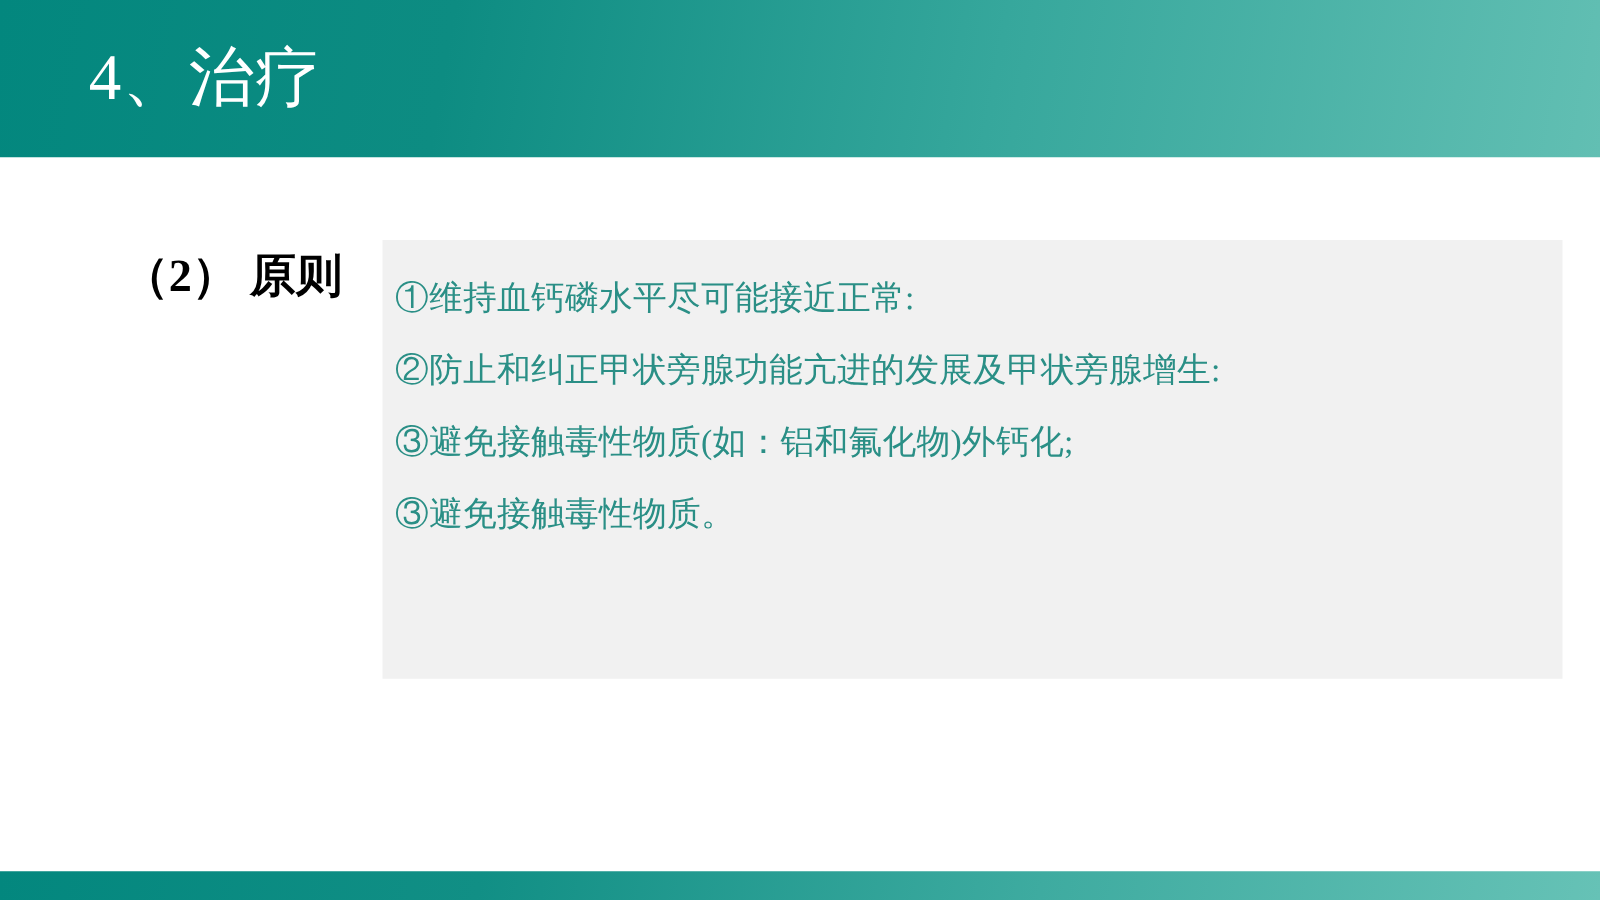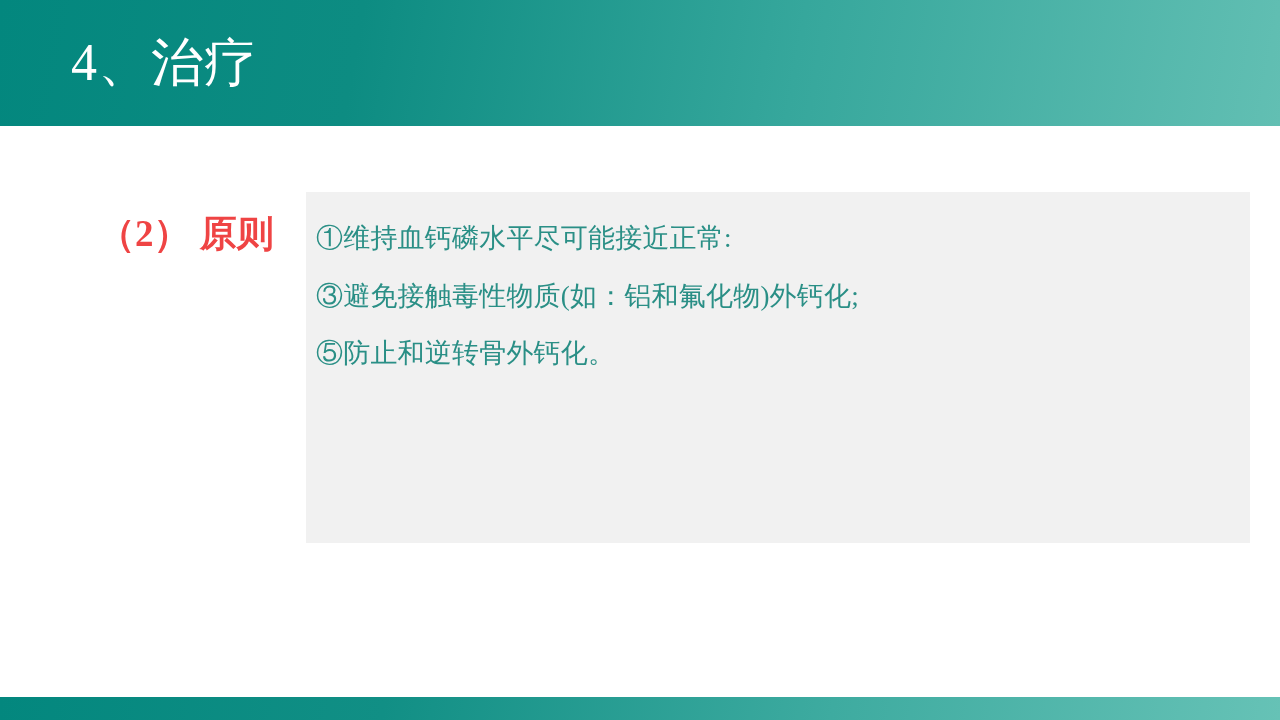--- a/index.html
+++ b/index.html
@@ -62,26 +62,26 @@
     left: 0;
     top: 126px;
     width: 1280px;
     height: 571px;
     background: #ffffff;
   }
 
   .section-label {
     position: absolute;
     left: 98px;
-    top: 209px;
+    top: 197px;
     font-family: "Liberation Serif", "DejaVu Serif", serif;
     font-size: 37px;
     line-height: 50px;
     font-weight: bold;
-    color: #ef4444;
+    color: #000000;
     white-space: pre;
   }
 
   
   .content-panel {
     position: absolute;
     left: 306px;
     top: 192px;
     width: 944px;
     height: 351px;
@@ -114,20 +114,21 @@
     <div class="header-title">4、治疗</div>
   </div>
 
   <div class="body-area"></div>
 
   <div class="section-label">（2） 原则</div>
 
   <div class="content-panel">
     <ul class="content-list">
       <li class="content-line">①维持血钙磷水平尽可能接近正常:</li>
+      <li class="content-line">②防止和纠正甲状旁腺功能亢进的发展及甲状旁腺增生:</li>
       <li class="content-line">③避免接触毒性物质(如：铝和氟化物)外钙化;</li>
-      <li class="content-line">⑤防止和逆转骨外钙化。</li>
+      <li class="content-line">③避免接触毒性物质。</li>
     </ul>
   </div>
 
   <div class="footer-band"></div>
 
 </div>
 
 </body></html>

